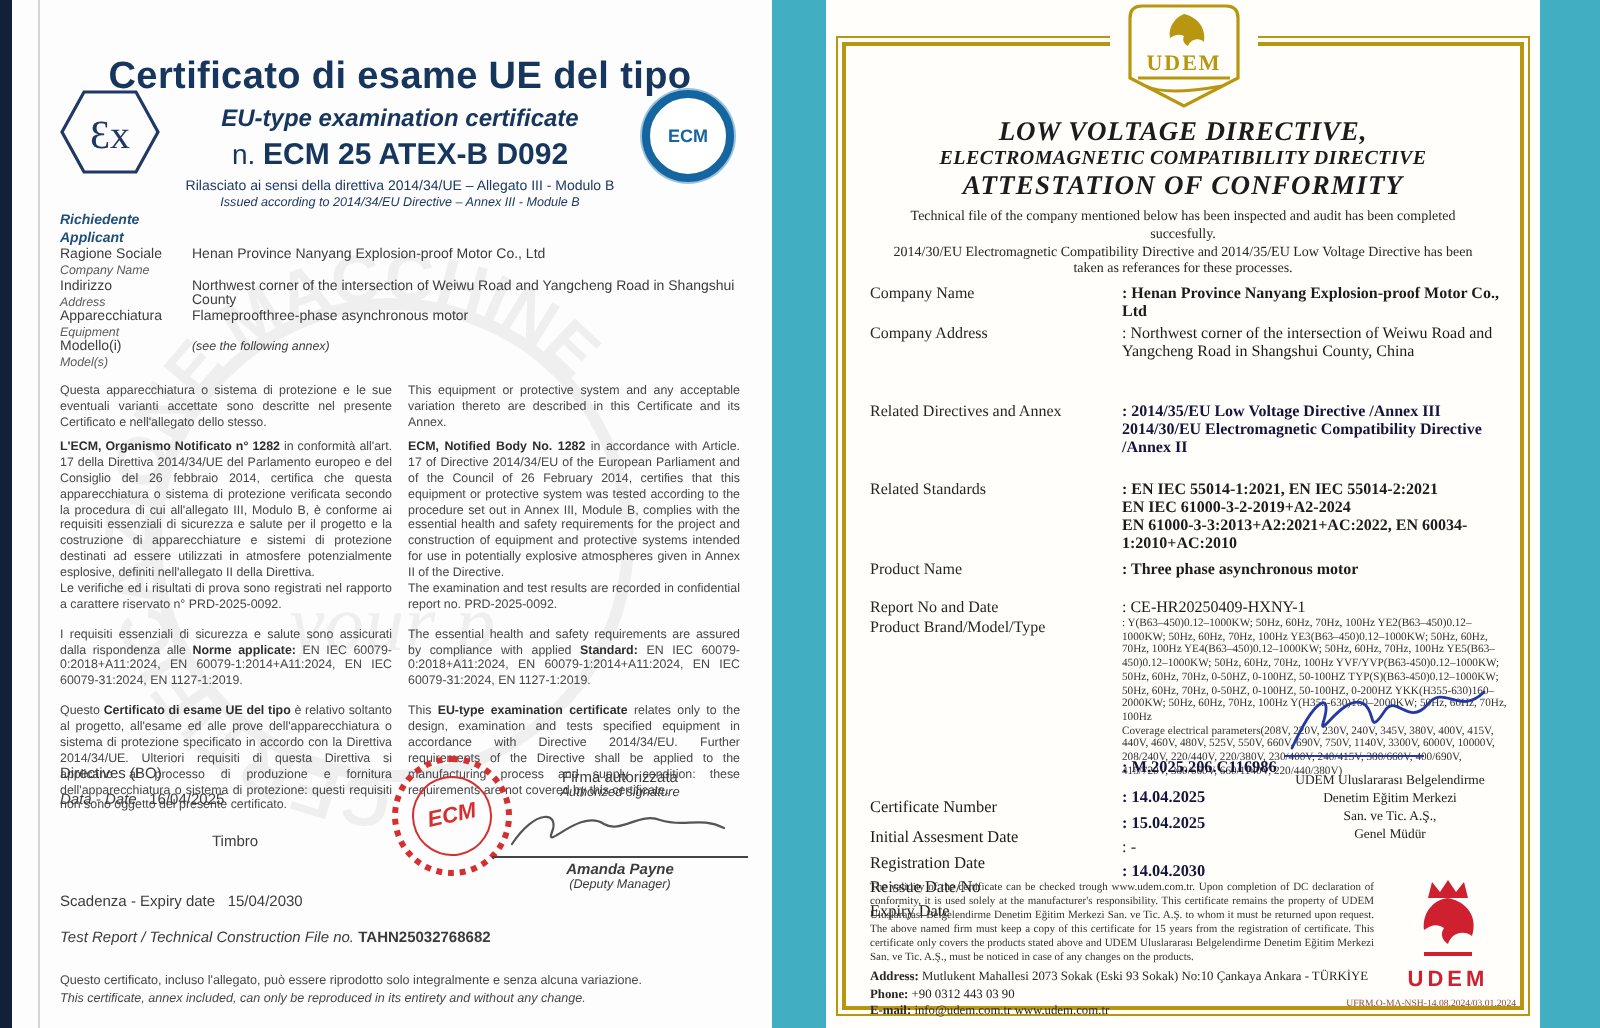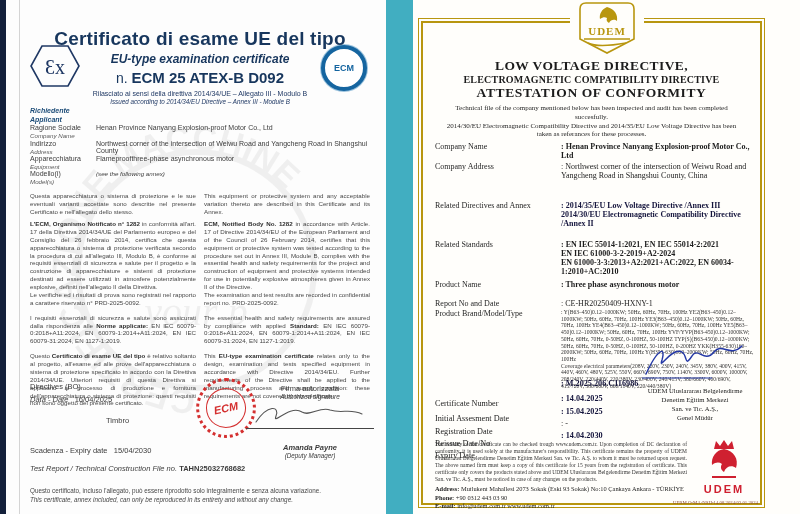--- a/index.html
+++ b/index.html
@@ -43,27 +43,27 @@
   .it{font-style:italic;}
   .stamp{left:190px;top:378px;width:54px;height:54px;border-radius:50%;
     border:3px dotted #d43030;display:flex;align-items:center;justify-content:center;}
   .stamp-inner{width:38px;height:38px;border-radius:50%;border:1px solid #d43030;
     display:flex;align-items:center;justify-content:center;transform:rotate(-12deg);}
   .stamp-inner span{color:#d43030;font-weight:bold;font-size:11px;font-style:italic;}
   .sig-block{left:240px;top:384px;width:128px;text-align:center;color:#3c3c3c;font-size:7.5px;}
   .sig-line{border-top:1px solid #444;margin-top:-4px;}
   .footnote{left:24px;top:486px;width:330px;font-size:6.3px;color:#474747;line-height:1.45;}
   
-  .page-right{left:413px;top:0;width:388px;height:514px;background:#fffefb;
+  .page-right{left:413px;top:0;width:357px;height:514px;background:#fffefb;
     font-family:"Liberation Serif",serif;color:#1c1c1c;}
   .gborder-o{left:5px;top:18px;width:345px;height:488px;border:1px solid #b8960f;}
   .gborder-i{position:absolute;left:2px;top:2px;right:2px;bottom:2px;border:2px solid #b8960f;}
   .badge{left:50%;transform:translateX(-50%);top:0px;width:74px;height:56px;background:#fffefb;z-index:5;
     display:flex;align-items:center;justify-content:center;}
-  .rc-title{left:20px;top:58px;width:317px;text-align:center;font-weight:bold;z-index:6;}
+  .rc-title{left:20px;top:58px;width:317px;text-align:center;font-weight:bold;z-index:6;font-style:italic;}
   .rc-t1{font-size:13.5px;letter-spacing:.4px;}
   .rc-t2{font-size:10px;letter-spacing:.2px;}
   .rc-t3{font-size:13.5px;letter-spacing:.6px;}
   .rc-sub{left:30px;top:104px;width:297px;text-align:center;font-size:7px;line-height:1.25;color:#262626;}
   .rrow{left:22px;width:320px;display:flex;font-size:8px;}
   .rrow .rlab{width:126px;flex:none;color:#262626;}
   .rrow .rval{width:194px;white-space:pre-line;}
   .rval.bold{font-weight:bold;}
   .rval.navy{font-weight:bold;color:#14143c;}
   .rrow.tiny .rval{font-size:5.6px;line-height:1.2;color:#333;}
@@ -183,21 +183,21 @@
       </div>
   </div>
 
   <div class="abs sig-block">
     <div>Firma autorizzata</div>
     <div class="it" style="font-size:6.5px">Authorized signature</div>
     <svg width="120" height="30" viewBox="0 0 120 30">
       <path d="M6,22 C18,4 30,6 26,16 C22,26 40,4 52,12 C60,17 70,6 80,10 C92,14 100,8 112,14" fill="none" stroke="#555" stroke-width="1.1" stroke-linecap="round"></path>
     </svg>
     <div class="sig-line"></div>
-    <div class="it" style="font-weight:bold;margin-top:14px">Amanda Payne</div>
+    <div class="it" style="font-weight:bold;margin-top:1px">Amanda Payne</div>
     <div class="it" style="font-size:6.3px">(Deputy Manager)</div>
   </div>
 
   <div class="abs lc-foot" style="left:24px;top:446px">
     <span>Scadenza - Expiry date</span>&nbsp;&nbsp;
     <span>15/04/2030</span>
   </div>
   <div class="abs lc-foot" style="left:24px;top:464px">
     <span class="it">Test Report / Technical Construction File no.</span>
     <b>TAHN25032768682</b>

